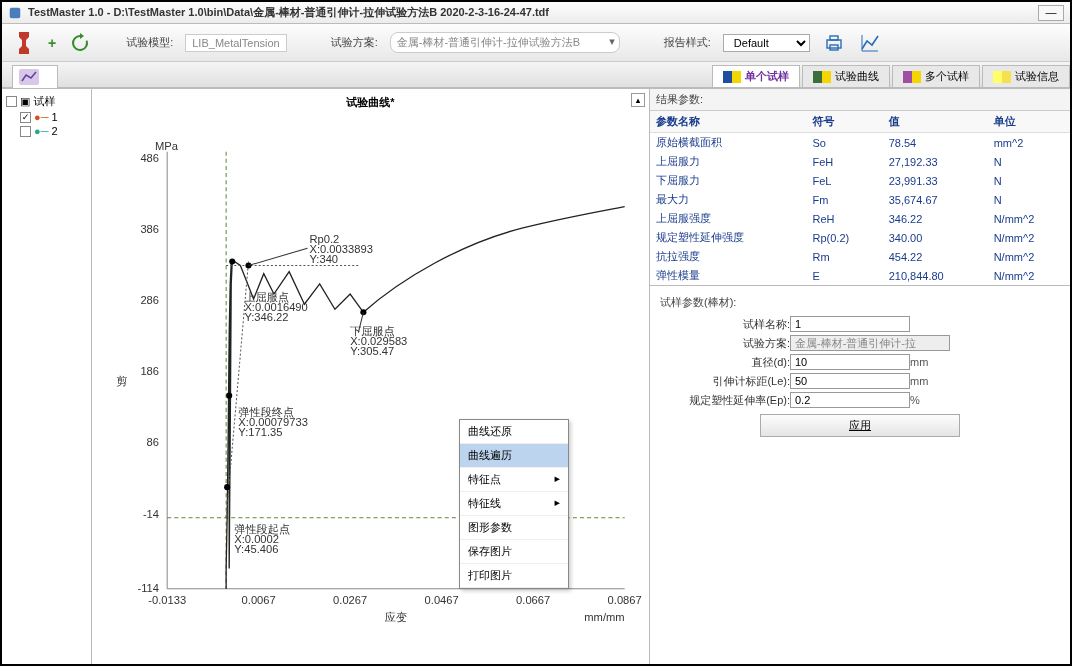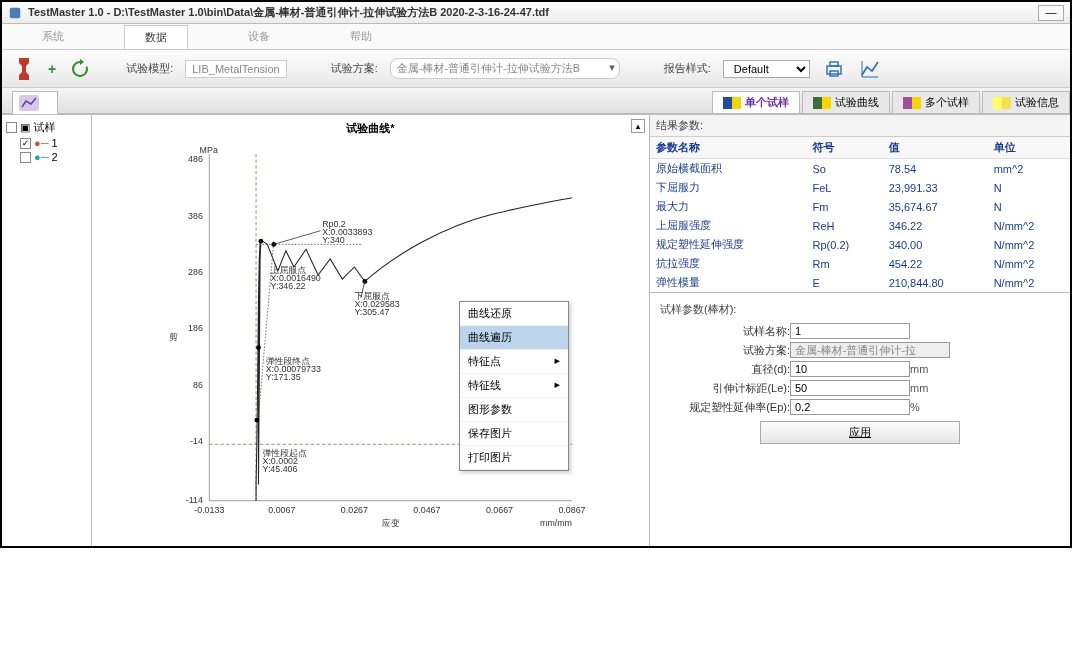--- a/index.html
+++ b/index.html
@@ -1,17 +1,17 @@
 <!DOCTYPE html>
 <html><head>
 <meta charset="utf-8">
 <style>
   * { box-sizing: border-box; margin: 0; padding: 0; font-family: "Microsoft YaHei", Arial, sans-serif; font-size: 11px; }
   body { background: #fff; }
-  .app { border: 2px solid #000; width: 1072px; height: 548px; background: #f0f0f0; display: flex; flex-direction: column; }
+  .app { border: 2px solid #000; width: 1072px; height: 666px; background: #f0f0f0; display: flex; flex-direction: column; }
   .titlebar { height: 22px; background: linear-gradient(#fdfdfd,#ececec); border-bottom: 1px solid #bbb; display: flex; align-items: center; padding: 0 6px; }
   .titlebar .icon { width: 14px; height: 14px; margin-right: 6px; }
   .titlebar .title { flex: 1; color: #333; font-weight: bold; }
   .titlebar .min { width: 26px; height: 16px; border: 1px solid #aaa; background: #f8f8f8; text-align: center; line-height: 12px; }
 
   .menubar { height: 26px; background: #fafafa; border-bottom: 1px solid #ccc; display: flex; align-items: center; padding-left: 20px; gap: 40px; color: #999; }
   .menubar .tab { padding: 4px 20px; }
   .menubar .tab.active { background: #fff; border: 1px solid #ccc; border-bottom: none; color: #333; }
 
   .toolbar { height: 38px; background: linear-gradient(#fdfdfd,#e8e8e8); border-bottom: 1px solid #ccc; display: flex; align-items: center; padding: 0 10px; gap: 12px; }
@@ -63,26 +63,20 @@
 <div class="app">
 
   <div class="titlebar">
     <svg class="icon" viewBox="0 0 16 16">
         <rect x="2" y="2" width="12" height="12" fill="#4a7ebb" rx="2"></rect>
       </svg>
     <span class="title">TestMaster 1.0 - D:\TestMaster 1.0\bin\Data\金属-棒材-普通引伸计-拉伸试验方法B 2020-2-3-16-24-47.tdf</span>
     <div class="min">—</div>
   </div>
 
-  <div class="menubar">
-    <span class="tab">系统</span>
-    <span class="tab active">数据</span>
-    <span class="tab">设备</span>
-    <span class="tab">帮助</span>
-  </div>
 
   <div class="toolbar">
     <span class="tool-btn">
       <svg width="18" height="22" viewBox="0 0 18 22">
           <path d="M4 0h10v5l-3 3v6l3 3v5H4v-5l3-3V8L4 5z" fill="#c0392b"></path>
         </svg>
     </span>
     <span style="color:#378a2e;font-weight:bold;font-size:14px;">+</span>
     <span class="tool-btn">
       <svg width="22" height="22" viewBox="0 0 22 22">
@@ -272,20 +266,26 @@
         </tr>
           </thead>
         <tbody id="results-body">
             <tr>
               <td>原始横截面积</td>
               <td>So</td>
               <td>78.54</td>
               <td>mm^2</td>
             </tr>
             <tr>
+              <td>上屈服力</td>
+              <td>FeH</td>
+              <td>27,192.33</td>
+              <td>N</td>
+            </tr>
+            <tr>
               <td>下屈服力</td>
               <td>FeL</td>
               <td>23,991.33</td>
               <td>N</td>
             </tr>
             <tr>
               <td>最大力</td>
               <td>Fm</td>
               <td>35,674.67</td>
               <td>N</td>

